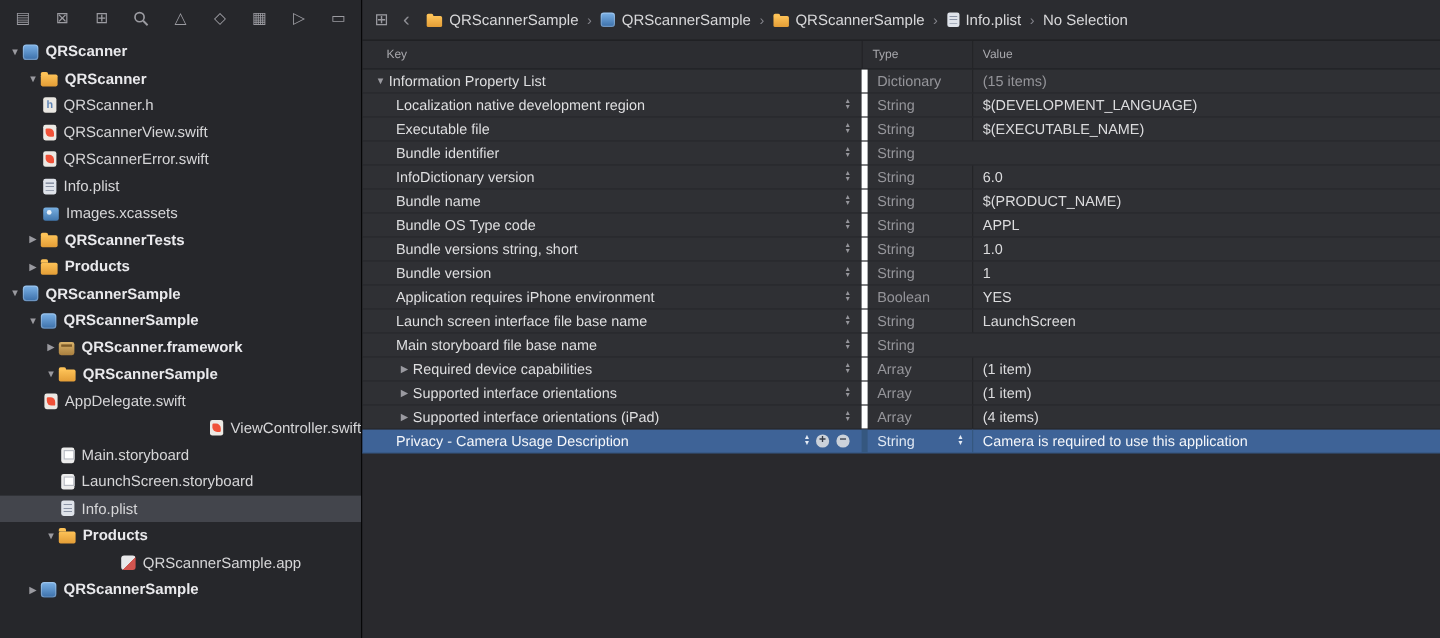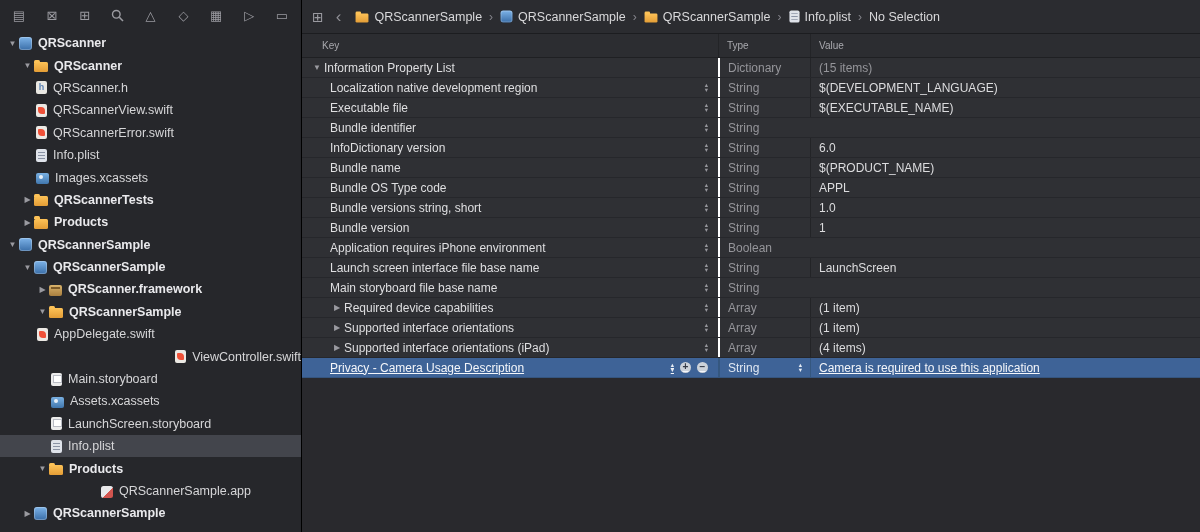--- a/index.html
+++ b/index.html
@@ -50,31 +50,31 @@
 
   .grid-cols { display:grid; grid-template-columns:416px 92px 389px; }
   #thead { height:24px; flex:none; background:#2c2d31; border-bottom:1px solid #1f2023; color:#a9a9ae; font-size:10px; align-items:center; }
   #thead .hc { height:100%; display:flex; align-items:center; padding-left:8px; }
   #thead .hc:first-child { padding-left:20px; }
   #thead .hc + .hc { border-left:1px solid #232427; }
 
   .plist-row { height:20px; background:#2f3034; border-bottom:1px solid #26272b; font-size:12px; align-items:center; }
   .plist-row .cell { height:100%; display:flex; align-items:center; overflow:hidden; white-space:nowrap; }
   .cell-key { padding-right:10px; color:#dfdfe1; }
-  .cell-type { border-left:2px solid #ffffff; padding:0 8px; color:#95959a; }
+  .cell-type { border-left:5px solid #ffffff; padding:0 8px; color:#95959a; }
   .cell-value { border-left:1px solid #232427; padding:0 8px; color:#dcdcde; }
   .cell-value.muted, .cell-type.muted { color:#95959a; }
   .row-disc { width:14px; flex:none; text-align:center; font-size:8px; color:#9a9aa0; }
   .stepper { display:flex; flex-direction:column; align-items:center; flex:none; }
   .stepper i { font-style:normal; font-size:6.5px; line-height:4.7px; color:#96969c; }
   .cell-key .stepper { margin-left:auto; }
   .circ { width:11px; height:11px; flex:none; border-radius:50%; background:#ccd2da; color:#353b47; font-size:10px; font-weight:bold; line-height:10.5px; text-align:center; margin-left:6px; }
 
   .plist-row.sel { background:#3e6397; border-bottom-color:#35557f; }
-  .plist-row.sel .cell-key, .plist-row.sel .cell-value { color:#f4f6fa;text-decoration:underline; }
+  .plist-row.sel .cell-key, .plist-row.sel .cell-value { color:#f4f6fa; }
   .plist-row.sel .cell-type { color:#dfe7f2; border-left-color:#35577f; }
   .plist-row.sel .cell-value { border-left-color:#35577f; }
   .plist-row.sel .stepper i { color:#e6ecf5; }
   .plist-row.sel .cell-type .stepper { margin-left:auto; }
 
   #filler { flex:1; background:#29292d; }
 </style>
 </head>
 <body>
 
@@ -162,24 +162,20 @@
           <span class="fic fic-swift"></span>
           <span class="lbl">AppDelegate.swift</span>
         </div>
         <div class="tree-row" style="padding-left: 51px; justify-content: flex-end;">
           <span class="fic fic-swift"></span>
           <span class="lbl">ViewController.swift</span>
         </div>
         <div class="tree-row" style="padding-left: 51px;">
           <span class="fic fic-storyboard"></span>
           <span class="lbl">Main.storyboard</span>
-        </div>
-        <div class="tree-row" style="padding-left: 51px;">
-          <span class="fic fic-assets"></span>
-          <span class="lbl">Assets.xcassets</span>
         </div>
         <div class="tree-row" style="padding-left: 51px;">
           <span class="fic fic-storyboard"></span>
           <span class="lbl">LaunchScreen.storyboard</span>
         </div>
         <div class="tree-row sel" style="padding-left: 51px;">
           <span class="fic fic-plist"></span>
           <span class="lbl">Info.plist</span>
         </div>
         <div class="tree-row" style="padding-left: 36px;">
@@ -370,20 +366,23 @@
           <div class="cell cell-key" style="padding-left: 28px;">
             <span>Application requires iPhone environment</span>
             <span class="stepper">
               <i>▴</i>
               <i>▾</i>
             </span>
           </div>
           <div class="cell cell-type">
             <span>Boolean</span>
           </div>
+          <div class="cell cell-value">
+            <span>YES</span>
+          </div>
         </div>
         <div class="plist-row grid-cols">
           <div class="cell cell-key" style="padding-left: 28px;">
             <span>Launch screen interface file base name</span>
             <span class="stepper">
               <i>▴</i>
               <i>▾</i>
             </span>
           </div>
           <div class="cell cell-type">

